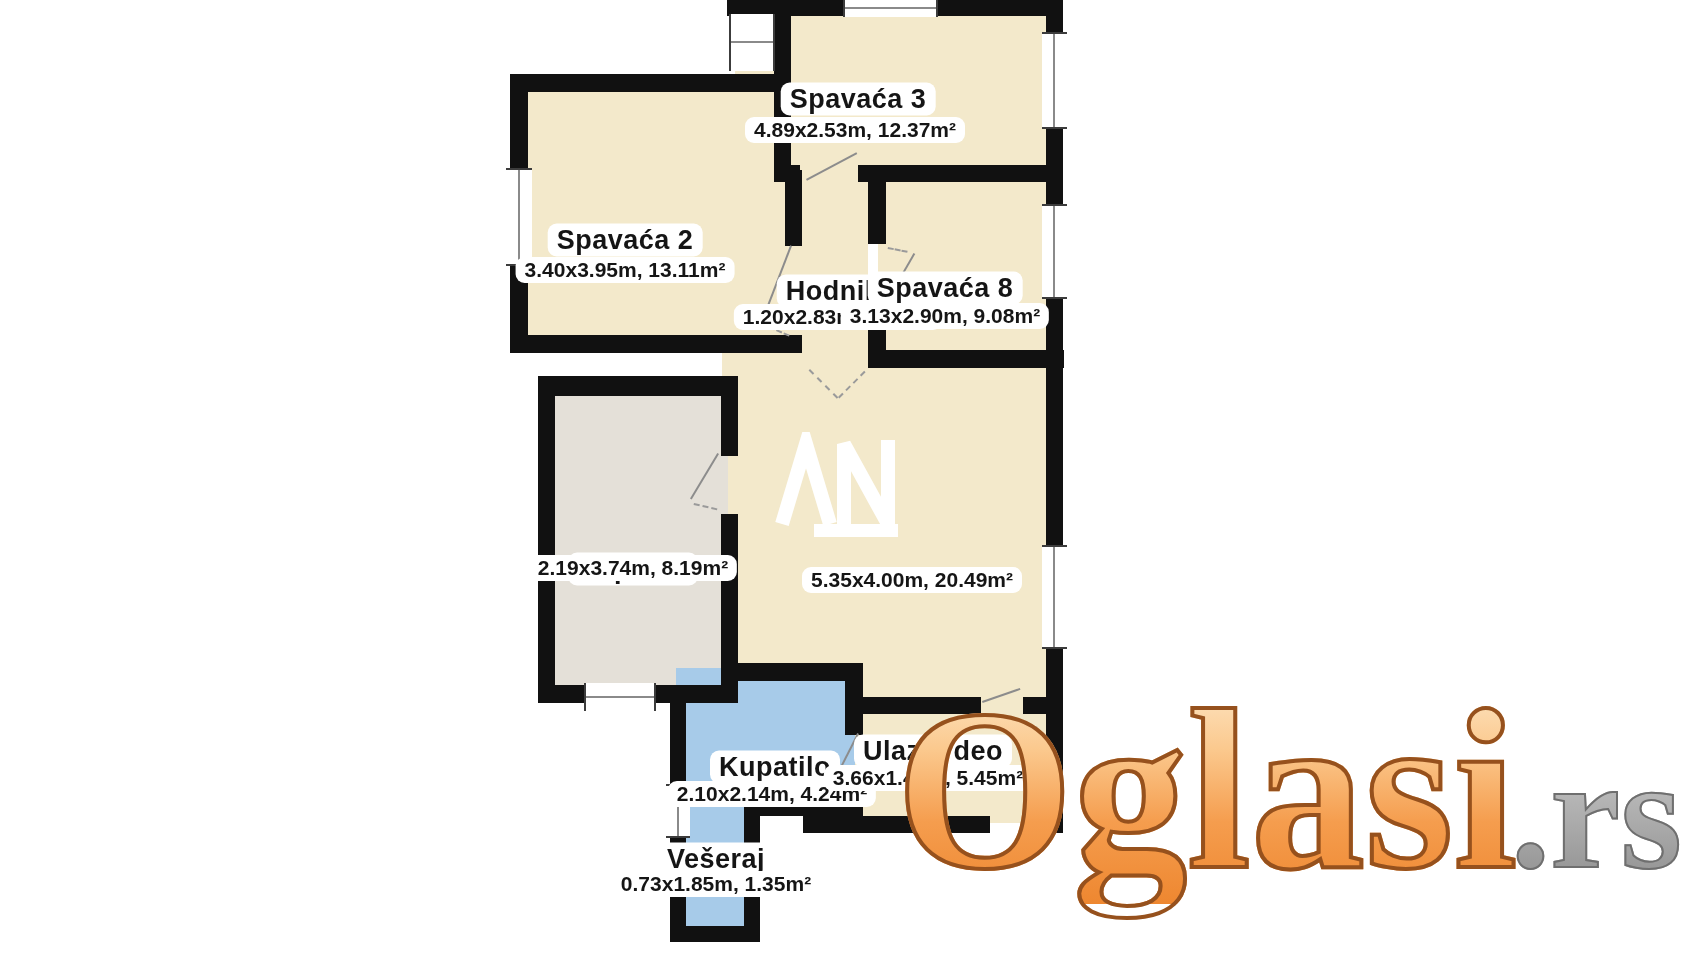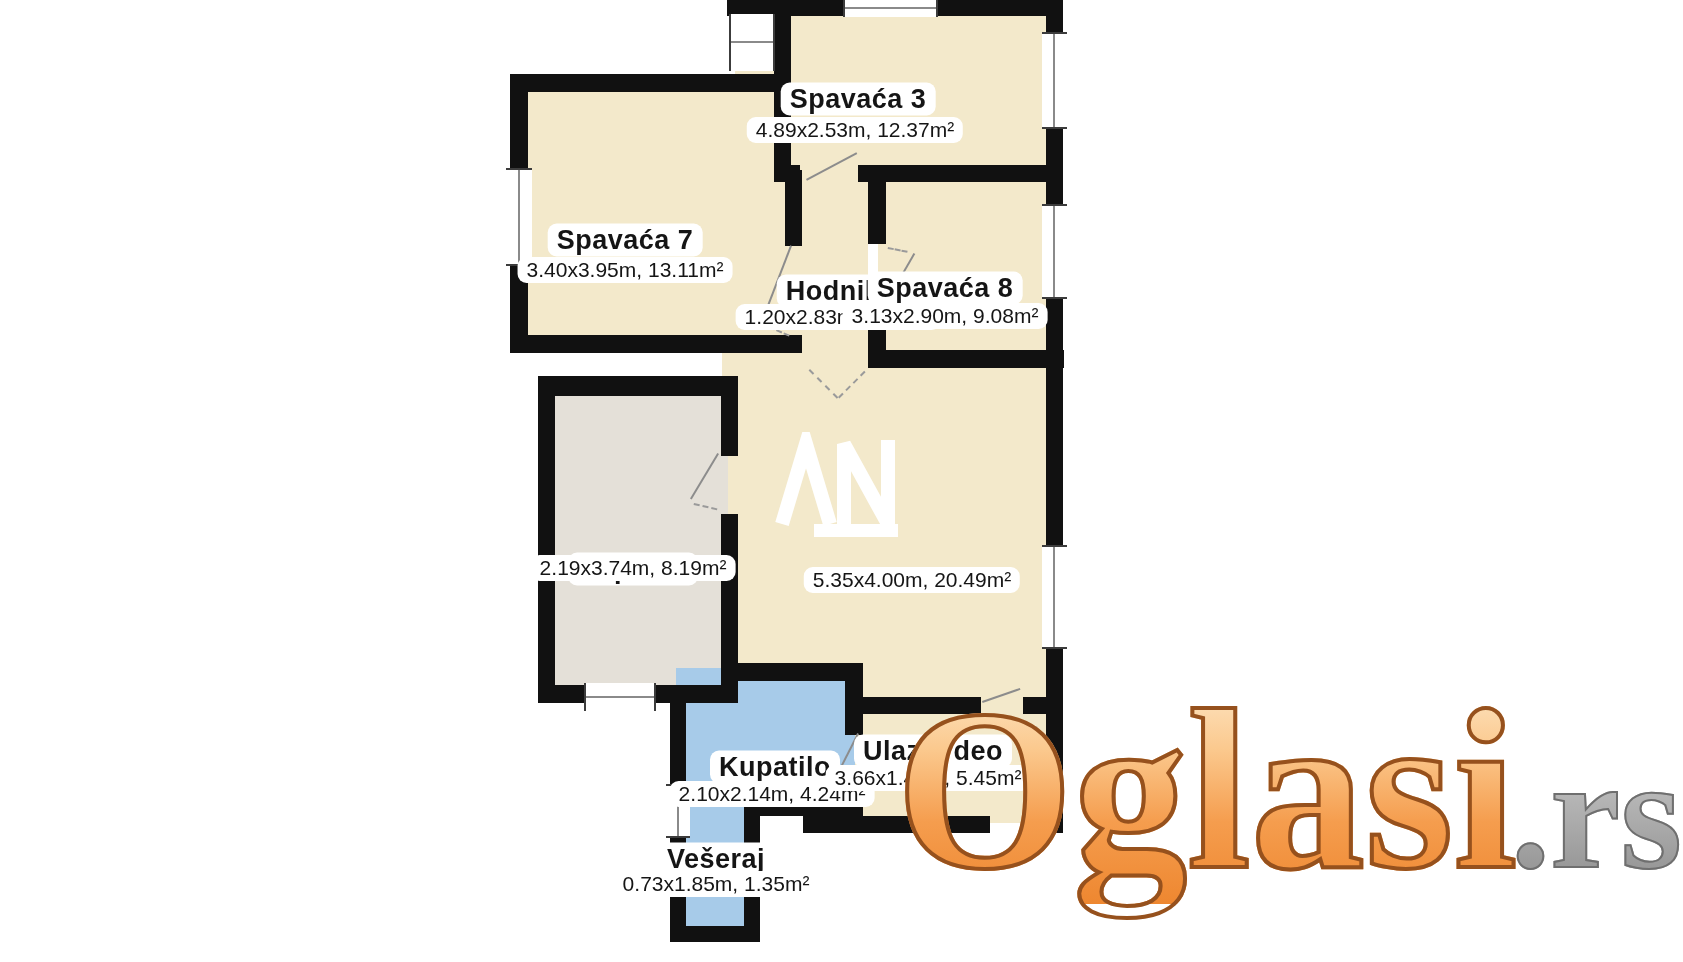--- a/index.html
+++ b/index.html
@@ -17,21 +17,21 @@
   }
   .win-v{
     border-top:2px solid #3c3c3c;border-bottom:2px solid #3c3c3c;
     background:linear-gradient(to right, transparent calc(50% - 1px), #8a8a8a calc(50% - 1px), #8a8a8a calc(50% + 1px), transparent calc(50% + 1px)), #fff;
   }
   .leaf{position:absolute;height:0;border-top:2px solid #8c8c8c;transform-origin:0 0;z-index:18;}
   .leaf.dashed{border-top-style:dashed;border-top-color:#9a9a9a;}
   .lbl{position:absolute;transform:translate(-50%,-50%);white-space:nowrap;z-index:40;}
   .pill{background:#fff;border-radius:9px;padding:1px 9px;color:#151515;display:inline-block;}
   .lbl.name .pill{font-size:27px;font-weight:bold;letter-spacing:0.5px;}
-  .lbl.dims .pill{font-size:21px;font-weight:normal;}
+  .lbl.dims .pill{font-size:21px;font-weight:bold;}
   .an-logo{position:absolute;left:768px;top:432px;z-index:20;}
   .oglasi{position:absolute;left:896px;top:676px;display:flex;align-items:baseline;z-index:60;line-height:1;}
   .oglasi-word{
     font-family:"Liberation Serif", serif;font-weight:700;font-size:228px;line-height:1;
     color:#f59d4e;-webkit-text-stroke:4px #96511d;
   }
   .oglasi-rs{
     font-family:"Liberation Serif", serif;font-weight:700;font-size:158px;line-height:1;
     color:#9c9c9c;-webkit-text-stroke:2px #6f6f6f;margin-left:-6px;
   }
@@ -111,21 +111,21 @@
       <div class="leaf" style="left: 982px; top: 701px; width: 40px; transform: rotate(-19deg);"></div>
       <div class="leaf dashed" style="left: 990px; top: 714px; width: 49px; transform: rotate(15deg);"></div>
       <div class="leaf dashed" style="left: 1037px; top: 727px; width: 24px; transform: rotate(75deg);"></div>
       <div class="leaf" style="left: 859px; top: 734px; width: 50px; transform: rotate(117deg);"></div>
       <div class="leaf dashed" style="left: 838px; top: 782px; width: 20px; transform: rotate(17deg);"></div>
     </div>
 
   <div class="lbl name" style="left:858px;top:99px"><span class="pill">Spavaća 3</span></div>
   <div class="lbl dims" style="left:855px;top:130px"><span class="pill">4.89x2.53m, 12.37m²</span></div>
 
-  <div class="lbl name" style="left:625px;top:240px"><span class="pill">Spavaća 7</span></div>
+  <div class="lbl name" style="left:625px;top:240px"><span class="pill">Spavaća 2</span></div>
   <div class="lbl dims" style="left:625px;top:270px"><span class="pill">3.40x3.95m, 13.11m²</span></div>
 
   <div class="lbl name" style="left:833px;top:291px"><span class="pill">Hodnik</span></div>
   <div class="lbl dims" style="left:838px;top:317px"><span class="pill">1.20x2.83m, 3.40m²</span></div>
 
   <div class="lbl name" style="left:945px;top:288px"><span class="pill">Spavaća 8</span></div>
   <div class="lbl dims" style="left:945px;top:316px"><span class="pill">3.13x2.90m, 9.08m²</span></div>
 
   <div class="lbl name" style="left:633px;top:569px"><span class="pill">Kupatilo</span></div>
   <div class="lbl dims" style="left:633px;top:568px"><span class="pill">2.19x3.74m, 8.19m²</span></div>

